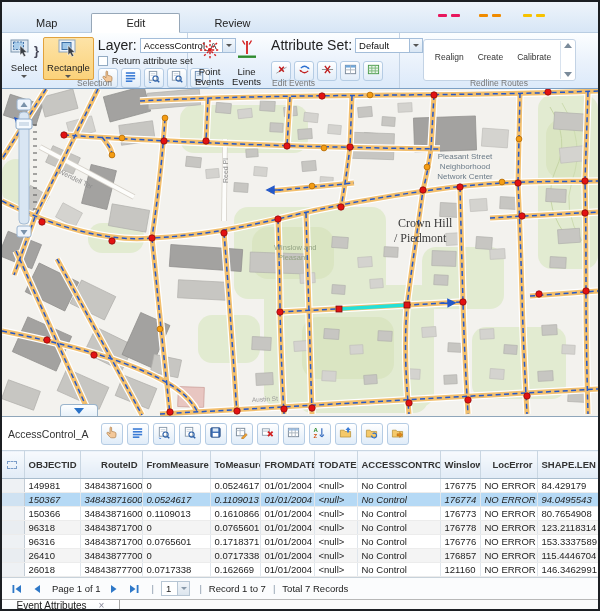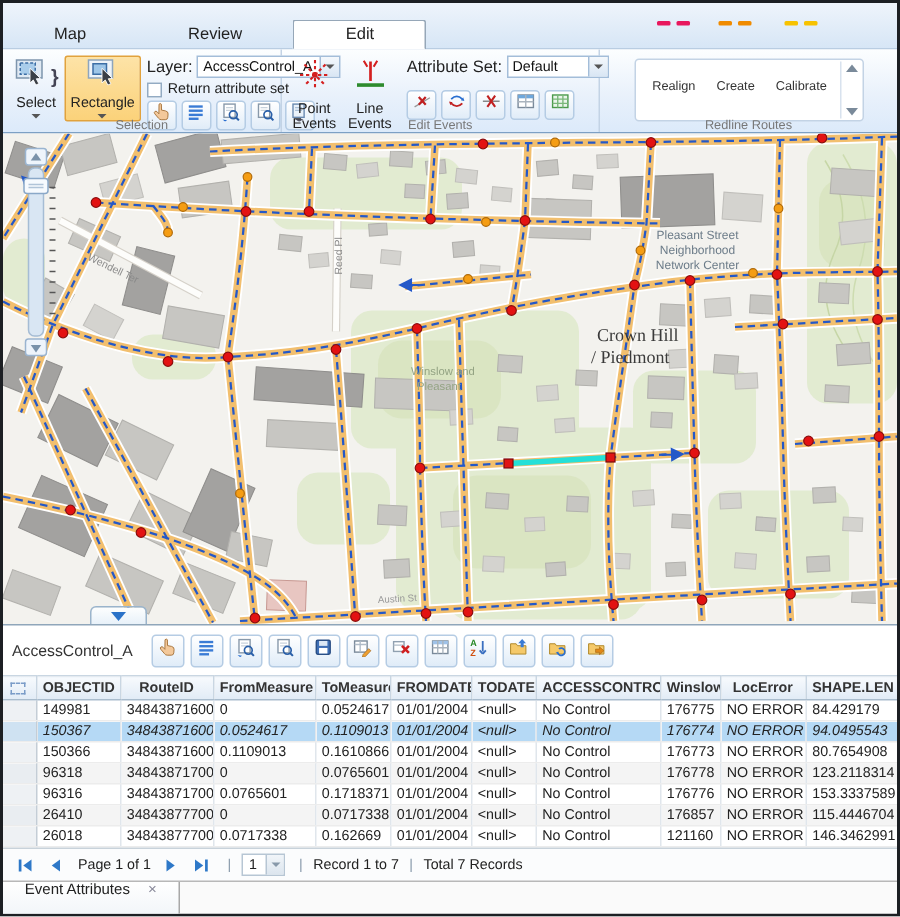--- a/index.html
+++ b/index.html
@@ -12,21 +12,21 @@
   #ribbon{height:56px;background:linear-gradient(#fcfeff,#e9f1fb 55%,#dceafa);border-bottom:1px solid #7da0c4;display:flex;}
   .group{position:relative;height:100%;border-right:1px solid #c3d3e5;padding:2px 2px 11px 3px;display:flex;align-items:flex-start;}
   .grouplabel{position:absolute;bottom:0;left:0;right:0;text-align:center;font-size:8.5px;color:#777;}
   .bigbtn{display:flex;flex-direction:column;align-items:center;padding:1px 3px;border:1px solid transparent;border-radius:2px;margin-top:2px;}
   .bigbtn .lbl{font-size:9.5px;color:#222;margin-top:1px;white-space:nowrap;}
   .bigbtn.hl{background:linear-gradient(#fde3a7,#fbd27a);border:1px solid #e1a23d;}
   .caret{width:0;height:0;border-left:3px solid transparent;border-right:3px solid transparent;border-top:3px solid #555;margin-top:2px;}
   .brace{font-size:13px;color:#445;font-weight:bold;margin-left:1px;}
   .stack{display:flex;flex-direction:column;margin-left:4px;margin-top:2px;}
   .frow{display:flex;align-items:center;margin-bottom:2px;}
-  .flabel{font-size:11px;color:#222;margin-right:3px;white-space:nowrap;}
+  .flabel{font-size:14px;color:#222;margin-right:3px;white-space:nowrap;}
   .combo{display:flex;border:1px solid #a3bdd9;background:#fff;height:15px;align-items:center;}
   .combo .val{font-size:9.5px;padding:0 3px;color:#111;white-space:nowrap;}
   .combo .dd{width:13px;height:100%;border-left:1px solid #a3bdd9;background:linear-gradient(#f4f8fc,#d9e6f4);display:flex;align-items:center;justify-content:center;}
   .cb{width:10px;height:10px;border:1px solid #93abc3;background:#fff;margin-right:4px;}
   .cblabel{font-size:9.5px;color:#222;}
   .iconbtn{width:20px;height:20px;border:1px solid #b5cce4;border-radius:3px;background:linear-gradient(#ffffff,#e0ecf8);display:inline-flex;align-items:center;justify-content:center;margin-right:3px;}
   .iconrow{display:flex;align-items:center;}
   #redlinebox{background:#fff;border:1px solid #c3d3e5;border-radius:3px;display:flex;margin-top:4px;height:42px;align-items:stretch;padding:1px 0 1px 4px;}
   .redbtn{display:flex;flex-direction:column;align-items:center;justify-content:center;padding:0 7px;}
   .dashes{display:flex;gap:4px;margin-bottom:2px;}
@@ -39,21 +39,21 @@
   
   #map{position:relative;width:596px;height:327px;background:#f3f2ee;overflow:hidden;}
   #collapsetab{position:absolute;left:58px;bottom:0;width:38px;height:12px;background:linear-gradient(#fdfefe,#e8f1f9);border:1px solid #9ab4cc;border-bottom:none;border-radius:4px 4px 0 0;display:flex;align-items:center;justify-content:center;}
   #collapsetab .tri{width:0;height:0;border-left:5px solid transparent;border-right:5px solid transparent;border-top:6px solid #2a72c8;}
   
   #panel{border-top:1px solid #8fa6ba;background:#fff;}
   #panelhead{height:33px;display:flex;align-items:center;padding:0 6px;}
   #paneltitle{font-size:10.5px;color:#333;margin-right:12px;}
   #panelhead .iconbtn{width:22px;height:22px;margin-right:4px;}
   table#grid{border-collapse:collapse;table-layout:fixed;width:596px;font-size:9.5px;}
-  #grid th{background:linear-gradient(#f7fafd,#e1ebf6);border-right:1px solid #c9d6e2;border-bottom:1px solid #a9bccd;border-top:1px solid #c9d6e2;color:#333;font-weight:bold;text-align:center;padding:2px 4px;height:16px;white-space:nowrap;overflow:hidden;}
+  #grid th{background:linear-gradient(#f7fafd,#e1ebf6);border-right:1px solid #c9d6e2;border-bottom:1px solid #a9bccd;border-top:1px solid #c9d6e2;color:#333;font-weight:bold;text-align:right;padding:2px 4px;height:28px;white-space:nowrap;overflow:hidden;}
   #grid td{border-right:1px solid #e0e6ec;border-bottom:1px solid #ececec;padding:0 4px;height:14px;color:#222;white-space:nowrap;overflow:hidden;}
   #grid td.selcell{background:#eef1f4;border-right:1px solid #c4cdd6;}
   #grid tr.alt td{background:#f4f4f4;}
   #grid tr.alt td.selcell{background:#e9edf1;}
   #grid tr.selected td{background:#b5d9f5;font-style:italic;}
   #grid tr.selected td.selcell{background:#cfe2f2;}
   #selhdr{width:10px;height:8px;border:1px dashed #7a9cc8;margin-left:1px;}
   #pager{height:22px;border-top:1px solid #c8d2da;background:#fbfcfd;display:flex;align-items:center;padding:0 6px;font-size:9.5px;color:#222;}
   #pager .pbtn{width:18px;height:16px;display:inline-flex;align-items:center;justify-content:center;margin-right:2px;}
   #pager .sep{color:#8899aa;margin:0 7px;}
@@ -66,22 +66,22 @@
   svg text{font-family:"Liberation Sans",sans-serif;}
   text.serif{font-family:"Liberation Serif",serif;}
 </style>
 </head>
 <body>
 
 <div id="app">
 
   <div id="tabstrip">
     <div class="tab">Map</div>
+    <div class="tab active">Edit</div>
     <div class="tab">Review</div>
-    <div class="tab active">Edit</div>
   </div>
 
   <div id="ribbon">
 
     <div class="group" style="width:186px;">
       <div class="bigbtn">
         <span class="iconrow">
             <span>
           <svg width="24" height="18" viewBox="0 0 24 18">
                 <rect x="2" y="1" width="17" height="12" fill="#dfe9f3" stroke="#7d95ad"></rect>

